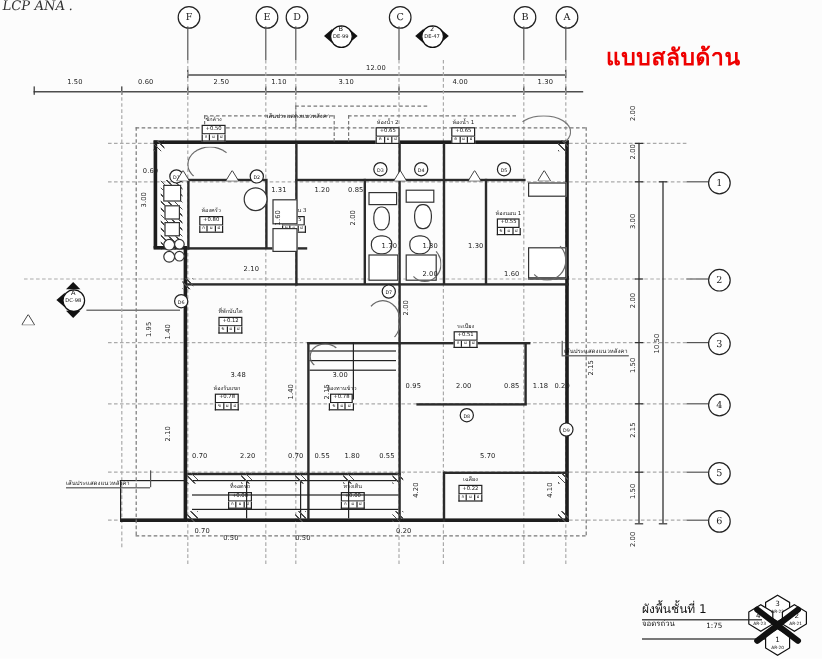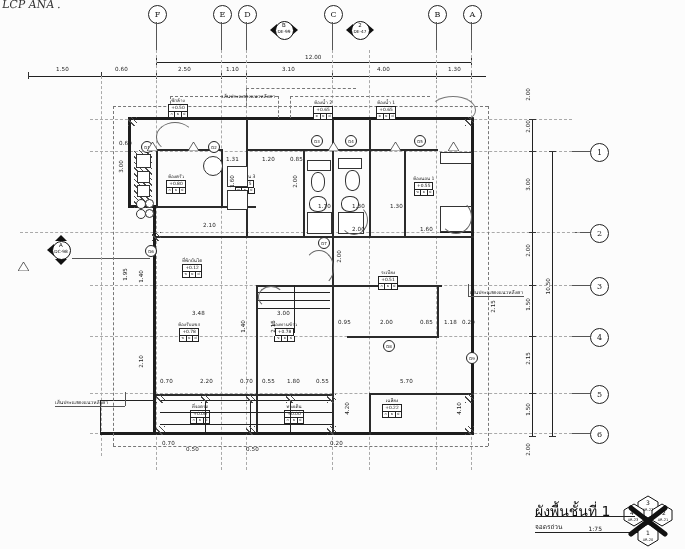--- a/index.html
+++ b/index.html
@@ -61,21 +61,21 @@
   .dtag{position:absolute;width:10px;height:10px;border:1px solid #222;border-radius:50%;
         background:#fff;font-size:4px;display:flex;align-items:center;justify-content:center;color:#111;}
   .wtri{position:absolute;}
   .wtri svg{display:block;}
 
   
   .note{position:absolute;font-size:5px;color:#111;white-space:nowrap;}
 
   
   #title{position:absolute;}
-  #title .t{font-size:14px;color:#111;white-space:nowrap;}
+  #title .t{font-size:10px;color:#111;white-space:nowrap;}
   #title .s{font-size:6.5px;color:#111;white-space:nowrap;}
   #title .sc{font-size:6px;color:#111;white-space:nowrap;}
 
   
   #redtitle{position:absolute;color:#ee0000;font-size:19px;font-weight:bold;letter-spacing:.5px;
             white-space:nowrap;}
   
   #hand{position:absolute;font-size:11px;color:#333;font-family:"DejaVu Serif","Liberation Serif",serif;
         transform:skewX(-9deg);white-space:nowrap;}
 
@@ -94,20 +94,21 @@
       repeating-linear-gradient(45deg,#4a4a4a 0 1px,transparent 1px 4px);}
   .northsym{position:absolute;}
 </style>
 </head>
 <body>
 
 <div id="sheet">
 
   <div id="hand" style="left:2px;top:-2px;">LCP ANA .</div>
 
+  <div id="redtitle" style="left:505px;top:32px;">แบบสลับด้าน</div>
 
   <div class="bub" style="left:148px;top:5px;">F</div>
   <div class="bub" style="left:213px;top:5px;">E</div>
   <div class="bub" style="left:238px;top:5px;">D</div>
   <div class="bub" style="left:324px;top:5px;">C</div>
   <div class="bub" style="left:428px;top:5px;">B</div>
   <div class="bub" style="left:463px;top:5px;">A</div>
 
   <div class="v thin" style="left:156px;top:22px;height:28px;"></div>
   <div class="v thin" style="left:221px;top:22px;height:28px;"></div>

